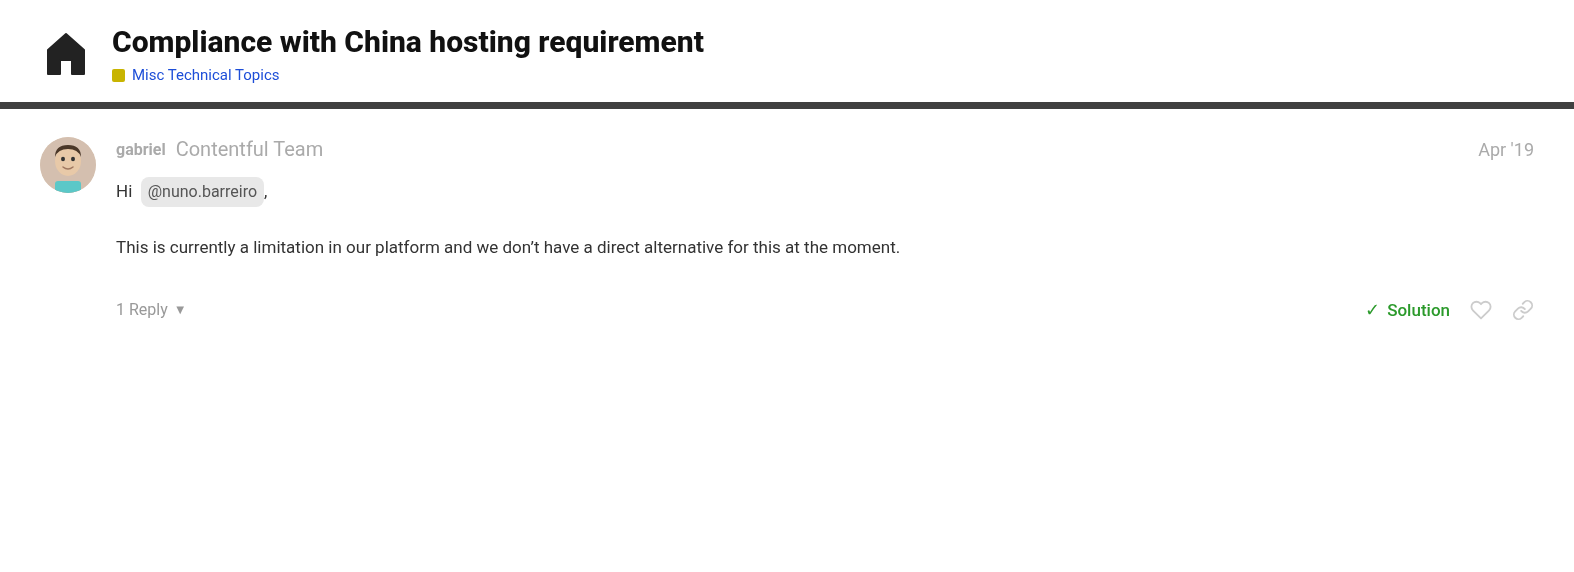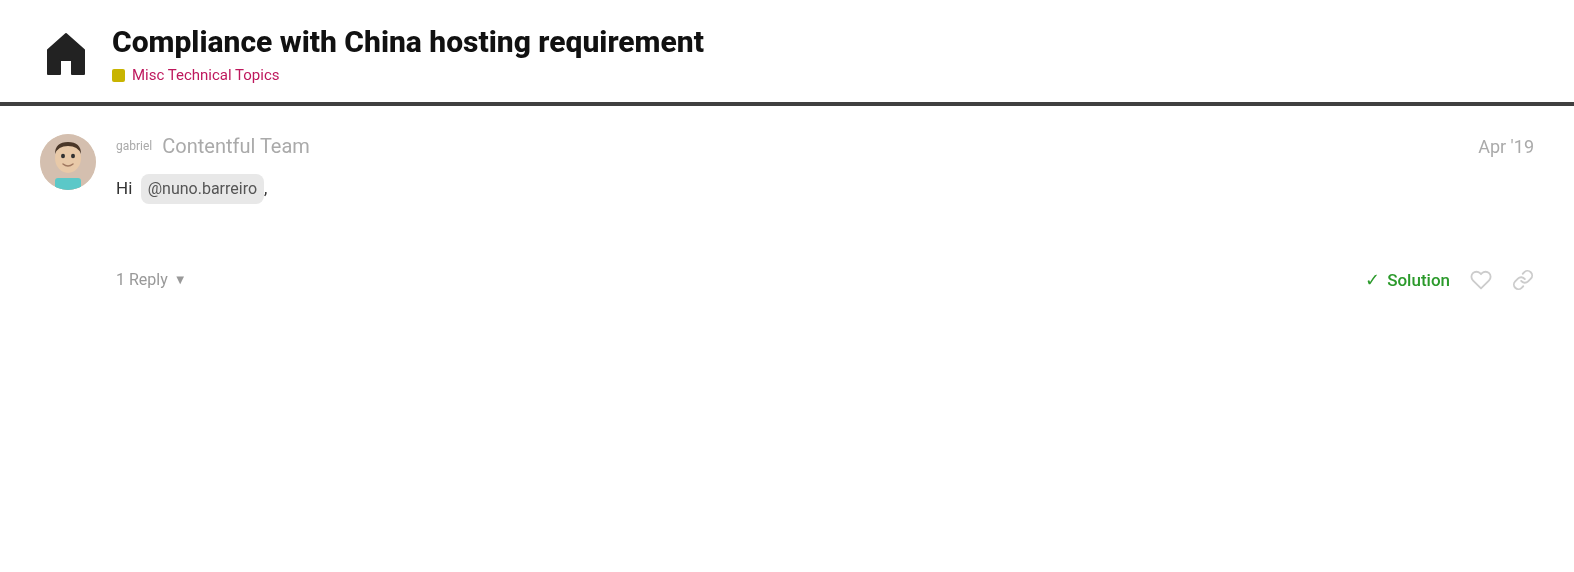--- a/index.html
+++ b/index.html
@@ -9,21 +9,21 @@
       background: #fff;
       color: #333;
       width: 1574px;
       min-height: 572px;
     }
 
     .header {
       display: flex;
       align-items: flex-start;
       padding: 24px 40px 18px 40px;
-      border-bottom: 4px solid #404040;
+      border-bottom: 7px solid #404040;
       gap: 20px;
     }
 
     .home-icon-wrap {
       margin-top: 4px;
       flex-shrink: 0;
     }
 
     .home-icon-wrap svg {
       width: 52px;
@@ -52,21 +52,21 @@
     .category-square {
       width: 13px;
       height: 13px;
       background: #c8b400;
       border-radius: 2px;
       flex-shrink: 0;
     }
 
     .category-label {
       font-size: 15px;
-      color: #be185d;
+      color: #1d4ed8;
     }
 
     
     .post-container {
       padding: 28px 40px 20px 40px;
       position: relative;
     }
 
     .post-inner {
       display: flex;
@@ -102,23 +102,23 @@
       margin-bottom: 16px;
     }
 
     .meta-left {
       display: flex;
       align-items: center;
       gap: 10px;
     }
 
     .username {
-      font-size: 12px;
+      font-size: 16px;
       color: #aaa;
-      font-weight: 400;
+      font-weight: 700;
     }
 
     .team-badge {
       font-size: 20px;
       color: #aaa;
       font-weight: 400;
     }
 
     .post-date {
       font-size: 18px;
@@ -239,20 +239,21 @@
           <span class="username">gabriel</span>
           <span class="team-badge">Contentful Team</span>
         </div>
         <span class="post-date">Apr '19</span>
       </div>
 
       <div class="post-body">
         <span>Hi</span>
         &nbsp;<span class="mention">@nuno.barreiro</span><span>,</span>
         <br><br>
+        <span>This is currently a limitation in our platform and we don’t have a direct alternative for this at the moment.</span>
       </div>
 
       <div class="post-footer">
         <div class="reply-count">
           <span>1 Reply</span>
           <span class="chevron-icon">▼</span>
         </div>
 
         <div class="footer-actions">
           <div class="solution-btn">

